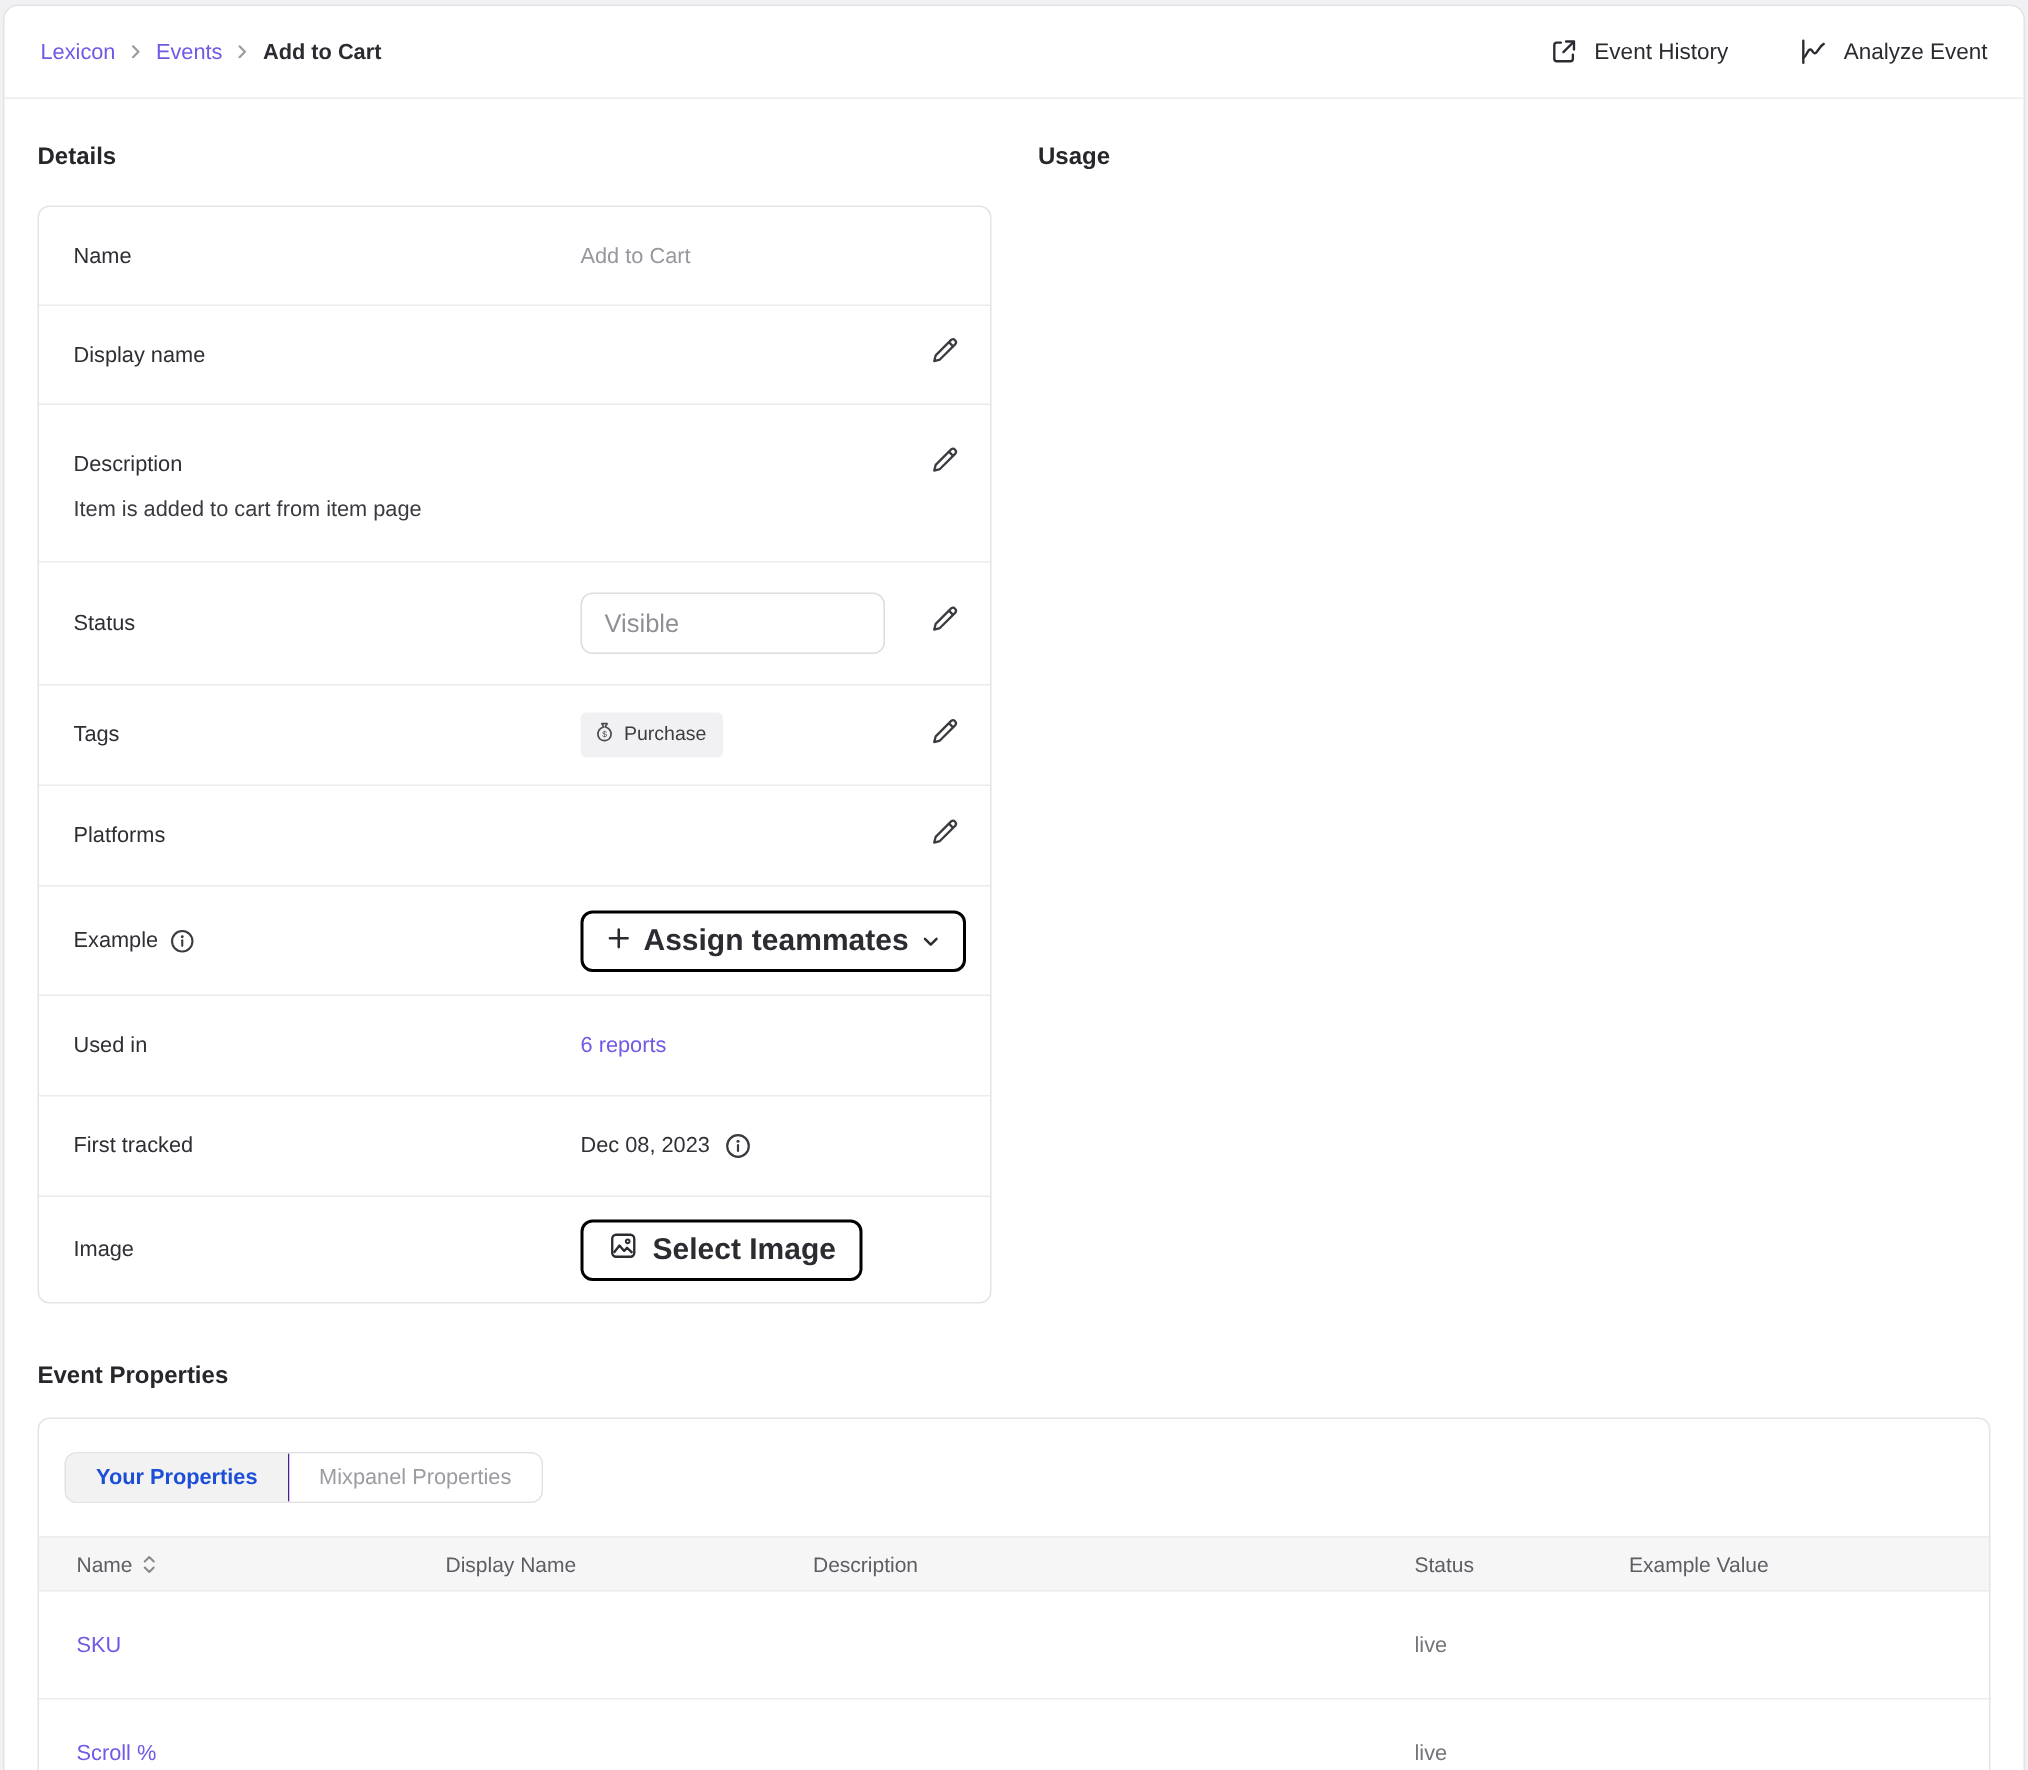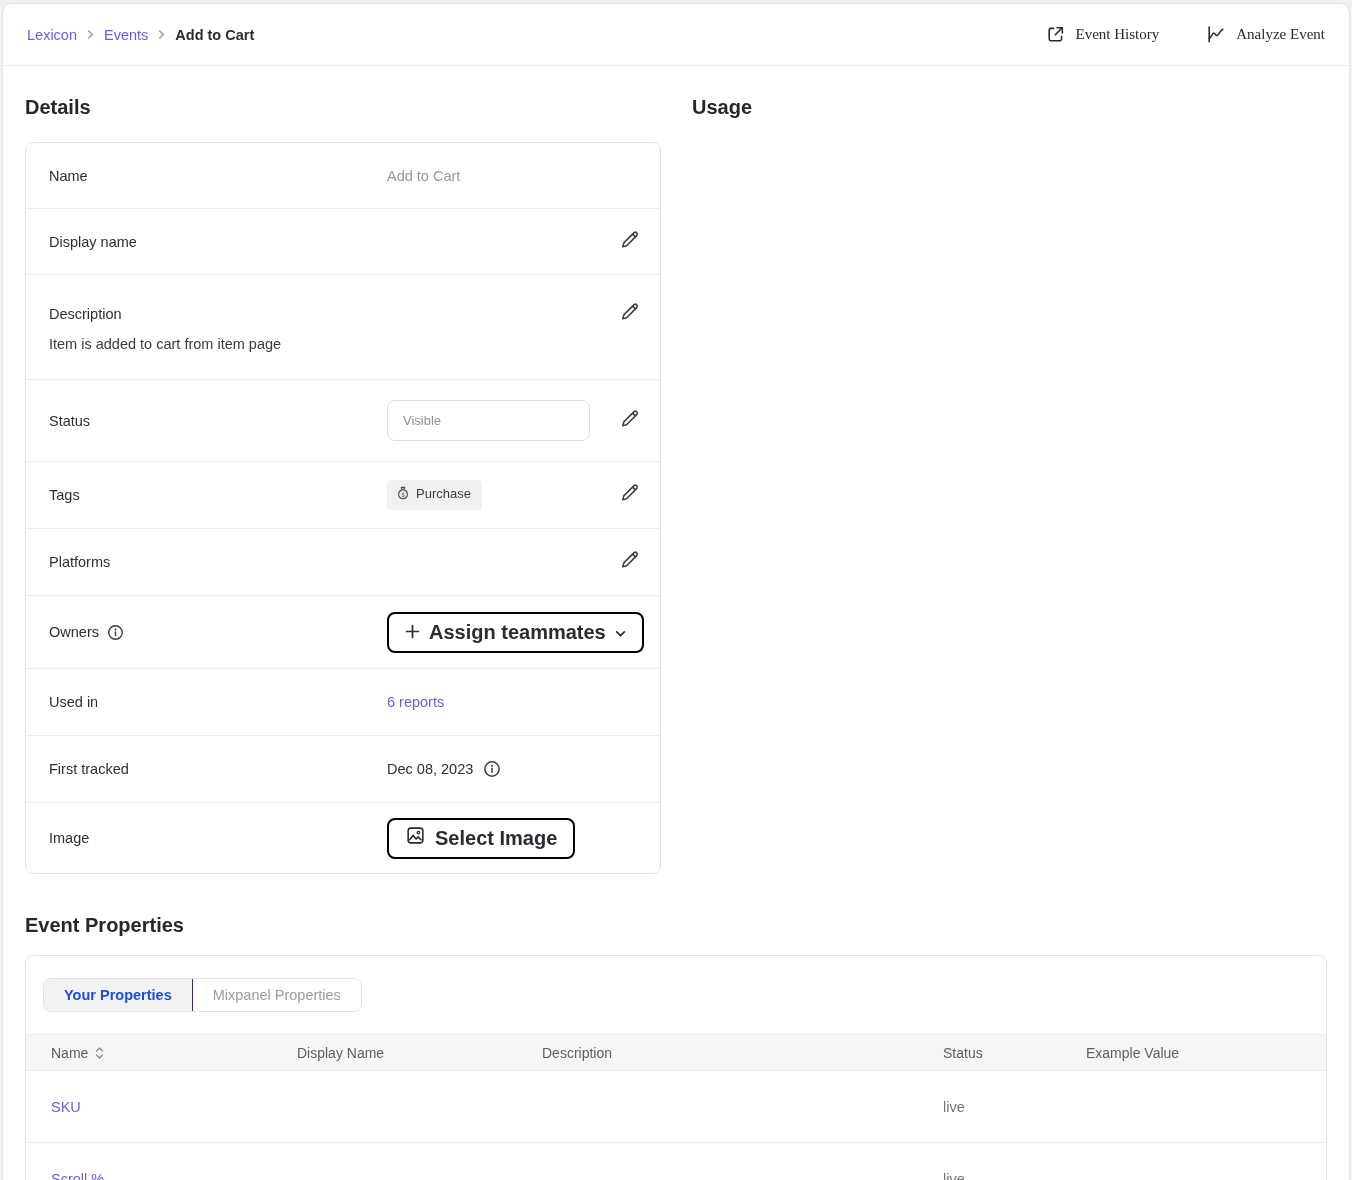--- a/index.html
+++ b/index.html
@@ -8,48 +8,48 @@
   .page { position:absolute; left:2px; top:3px; width:1348px; height:1400px;
           background:#fff; border:1px solid #e3e3e6; border-radius:10px 10px 0 0; }
 
   
   .topbar { height:62px; display:flex; align-items:center; padding:16px 24px;
             border-bottom:1px solid #ececef; }
   .crumbs { display:flex; align-items:center; gap:9px; font-size:14.5px; }
   .crumb-link { color:#6e5ae6; font-weight:500; cursor:pointer; text-decoration:none; }
   .crumb-sep { color:#9a9aa1; font-size:13px; display:flex; align-items:center; }
   .crumb-current { color:#2b2b31; font-weight:600; }
-  .top-actions { margin-left:auto; display:flex; align-items:center; gap:46px;font-family:Liberation Serif, serif; }
+  .top-actions { margin-left:auto; display:flex; align-items:center; gap:46px; }
   .top-action { display:flex; align-items:center; gap:10px; font-size:15px;
                 font-weight:500; color:#2a2a30; cursor:pointer; }
   .top-action svg { display:block; }
 
   
   .main { padding:30px 22px 0 22px; }
   .two-col { display:grid; grid-template-columns:636px 1fr; gap:31px; align-items:start; }
-  h2.sec { font-size:20px; font-weight:700; color:#26262b; margin-bottom:23px; }
+  h2.sec { font-size:16px; font-weight:700; color:#26262b; margin-bottom:23px; }
   .card { background:#fff; border:1px solid #e4e4e7; border-radius:8px; }
 
   
   .drow { display:flex; align-items:center; padding-left:23px; border-top:1px solid #ececef; }
   .drow:first-child { border-top:none; }
   .dlabel { width:338px; font-size:14.5px; font-weight:500; color:#2e2e34;
             display:flex; align-items:center; gap:8px; flex:none; }
   .dvalue { flex:1; display:flex; align-items:center; font-size:14.5px; color:#97979e; }
   .dedit { flex:none; width:62px; display:flex; justify-content:center; cursor:pointer; color:#3a3a40; }
   .h65{min-height:65px}.h66{min-height:66px}.h67{min-height:67px}.h71{min-height:71px}
   .h73{min-height:73px}.h82{min-height:82px}
   .desc-row { display:block; padding:26px 0 0 23px; min-height:105px; border-top:1px solid #ececef; }
   .desc-head { display:flex; align-items:center; }
   .desc-head .dlabel { flex:1; }
   .desc-text { margin-top:9px; font-size:14.5px; color:#3a3a40; }
 
   .status-input { width:203px; height:41px; border:1px solid #dcdce1; border-radius:8px;
                   display:flex; align-items:center; padding-left:15px; color:#8f8f96;
-                  font-size:13px; background:#fff; cursor:text; }
+                  font-size:17px; background:#fff; cursor:text; }
   .tag-chip { display:inline-flex; align-items:flex-start; gap:6px; background:#f1f1f3;
               border-radius:4px; padding:6px 11px 6px 9px; font-size:13px; color:#3c3c42; cursor:default; }
   .btn { display:inline-flex; align-items:center; gap:9px; height:41px; padding:0 16px;
          border:2px solid #000000; border-radius:8px; background:#fff; font-size:20px;
          font-weight:600; color:#2b2b31; cursor:pointer; font-family:inherit; }
   .link { color:#6e5ae6; font-weight:500; cursor:pointer; text-decoration:none; }
   .info-ic { display:inline-flex; color:#3a3a40; }
   .ft-val { color:#2f2f35; display:flex; align-items:center; gap:10px; }
 
   
@@ -210,21 +210,21 @@
                 <svg width="22" height="22" viewBox="0 0 22 22">
                     <path d="M16.1 3.6a2 2 0 0 1 2.8 2.8L8.6 16.7l-3.8 1 1-3.8L16.1 3.6z" fill="none" stroke="currentColor" stroke-width="1.5" stroke-linejoin="round"></path>
                     <path d="M14.6 5.1l2.8 2.8" fill="none" stroke="currentColor" stroke-width="1.5"></path>
                   </svg>
               </span>
             </div>
           </div>
 
           <div class="drow h73">
             <div class="dlabel">
-              <span>Owners</span>
+              <span>Example</span>
               <span class="info-ic">
                 <svg width="17" height="17" viewBox="0 0 16 16">
                     <circle cx="8" cy="8" r="6.4" fill="none" stroke="#3a3a40" stroke-width="1.3"></circle>
                     <circle cx="8" cy="5.2" r="0.9" fill="#3a3a40"></circle>
                     <path d="M8 7.4v3.5" stroke="#3a3a40" stroke-width="1.3" stroke-linecap="round"></path>
                   </svg>
               </span>
             </div>
             <div class="dvalue">
               <button class="btn">

